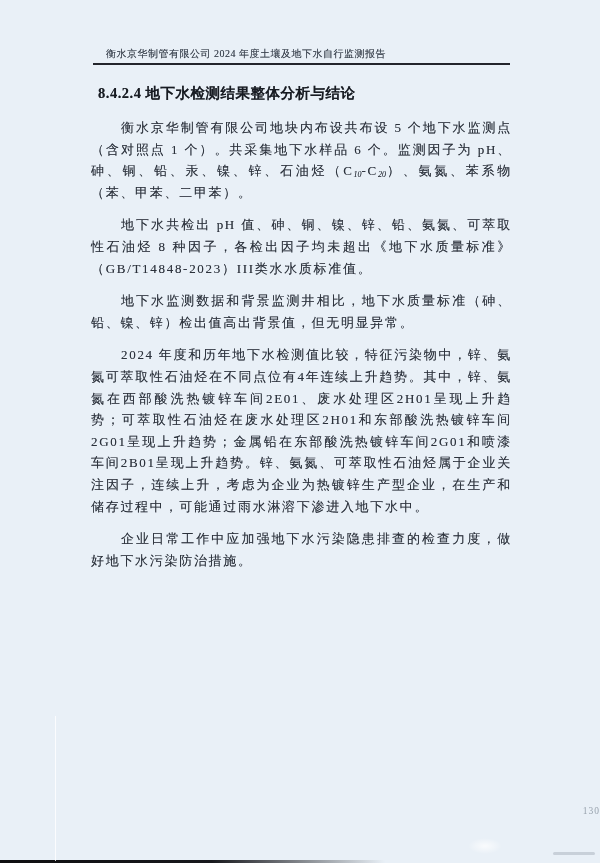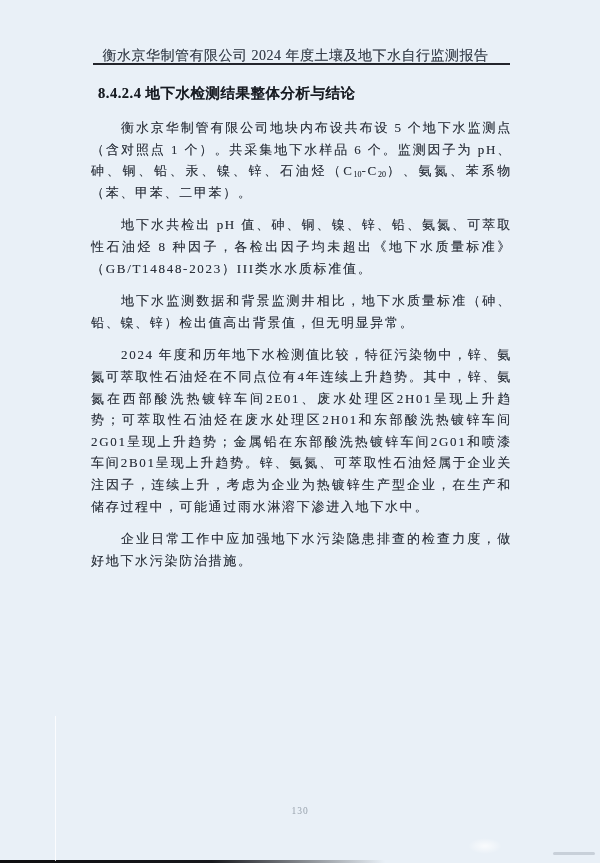--- a/index.html
+++ b/index.html
@@ -10,23 +10,23 @@
   }
   .page{
     position:relative;
     width:600px;height:863px;
     background:#e9f0f7;
     overflow:hidden;
   }
   
   .doc-header{
     position:absolute;
-    left:87px; top:47px; width:417px;
-    text-align:center;
-    font-size:14px;
+    left:106px; top:47px; width:417px;
+    text-align:left;
+    font-size:10px;
     letter-spacing:0.5px;
     color:#39414d;
     text-shadow:0 0 0.5px rgba(57,65,77,.55);
     white-space:nowrap;
   }
   .header-rule{
     position:absolute;
     left:93px; top:63px; width:417px; height:2px;
     background:#23252c;
   }
@@ -54,25 +54,26 @@
     text-justify:inter-character;
     text-indent:30px;
     color:#2b313b;
     text-shadow:0 0 0.6px rgba(43,49,59,.45);
   }
   .paragraphs p sub{
     font-size:8px;
     letter-spacing:0;
     vertical-align:-2px;
     line-height:0;
+    font-style:italic;
   }
   .page-number{
     position:absolute;
     left:0; right:0; top:806px;
-    text-align:center;
+    text-align:right;
     font-size:9.5px;
     letter-spacing:1px;
     color:#99a3ae;
   }
   
   .scan-bottom-edge{
     position:absolute;
     left:0; bottom:0; height:3px; width:385px;
     background:linear-gradient(to right,#0e0e10 0%,#17181c 55%,rgba(20,21,26,0) 100%);
   }

